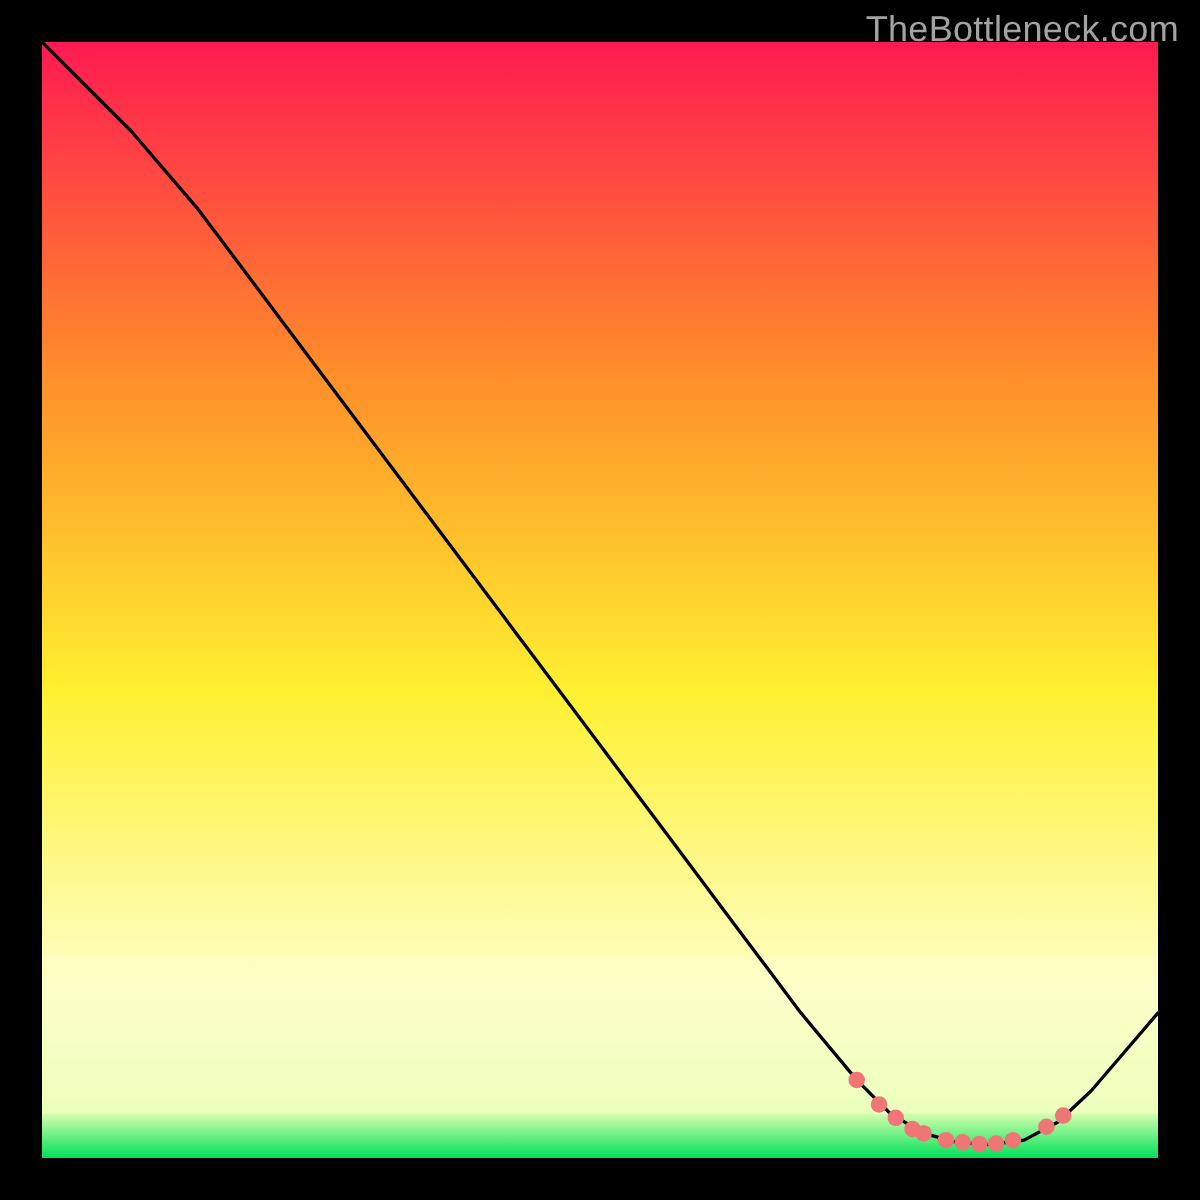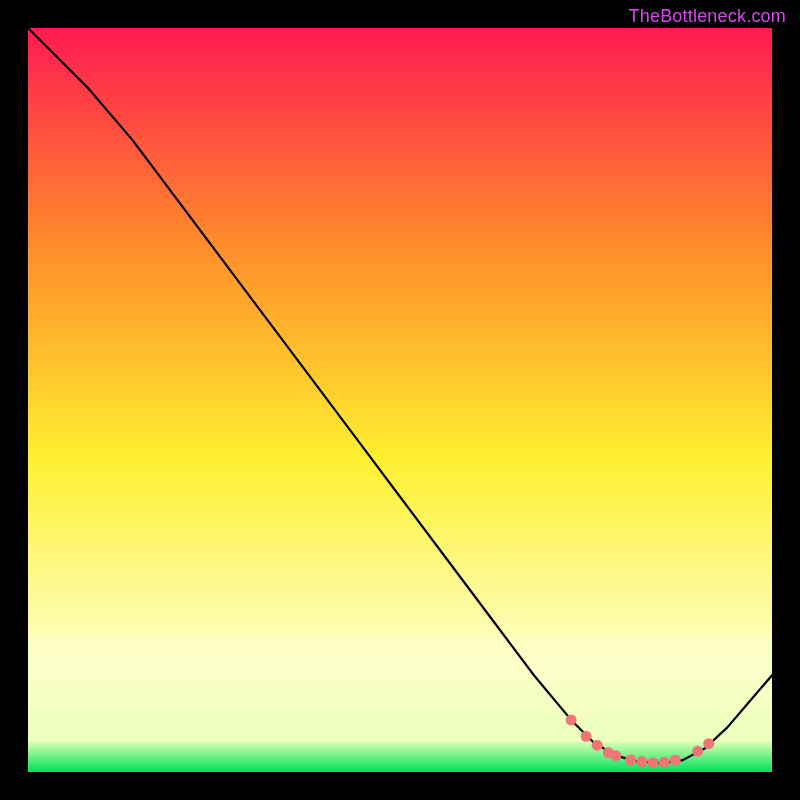--- a/index.html
+++ b/index.html
@@ -22,22 +22,22 @@
     left: 28px;
     top: 28px;
     width: 744px;
     height: 744px;
     
   }
   .watermark {
     position: absolute;
     top: 6px;
     right: 14px;
-    color: #d946ef;
-    font-size: 18px;
+    color: #a3a3a3;
+    font-size: 24px;
     font-weight: 500;
     letter-spacing: 0.2px;
     user-select: none;
   }
   svg {
     display: block;
   }
 </style>
 </head>
 <body>

